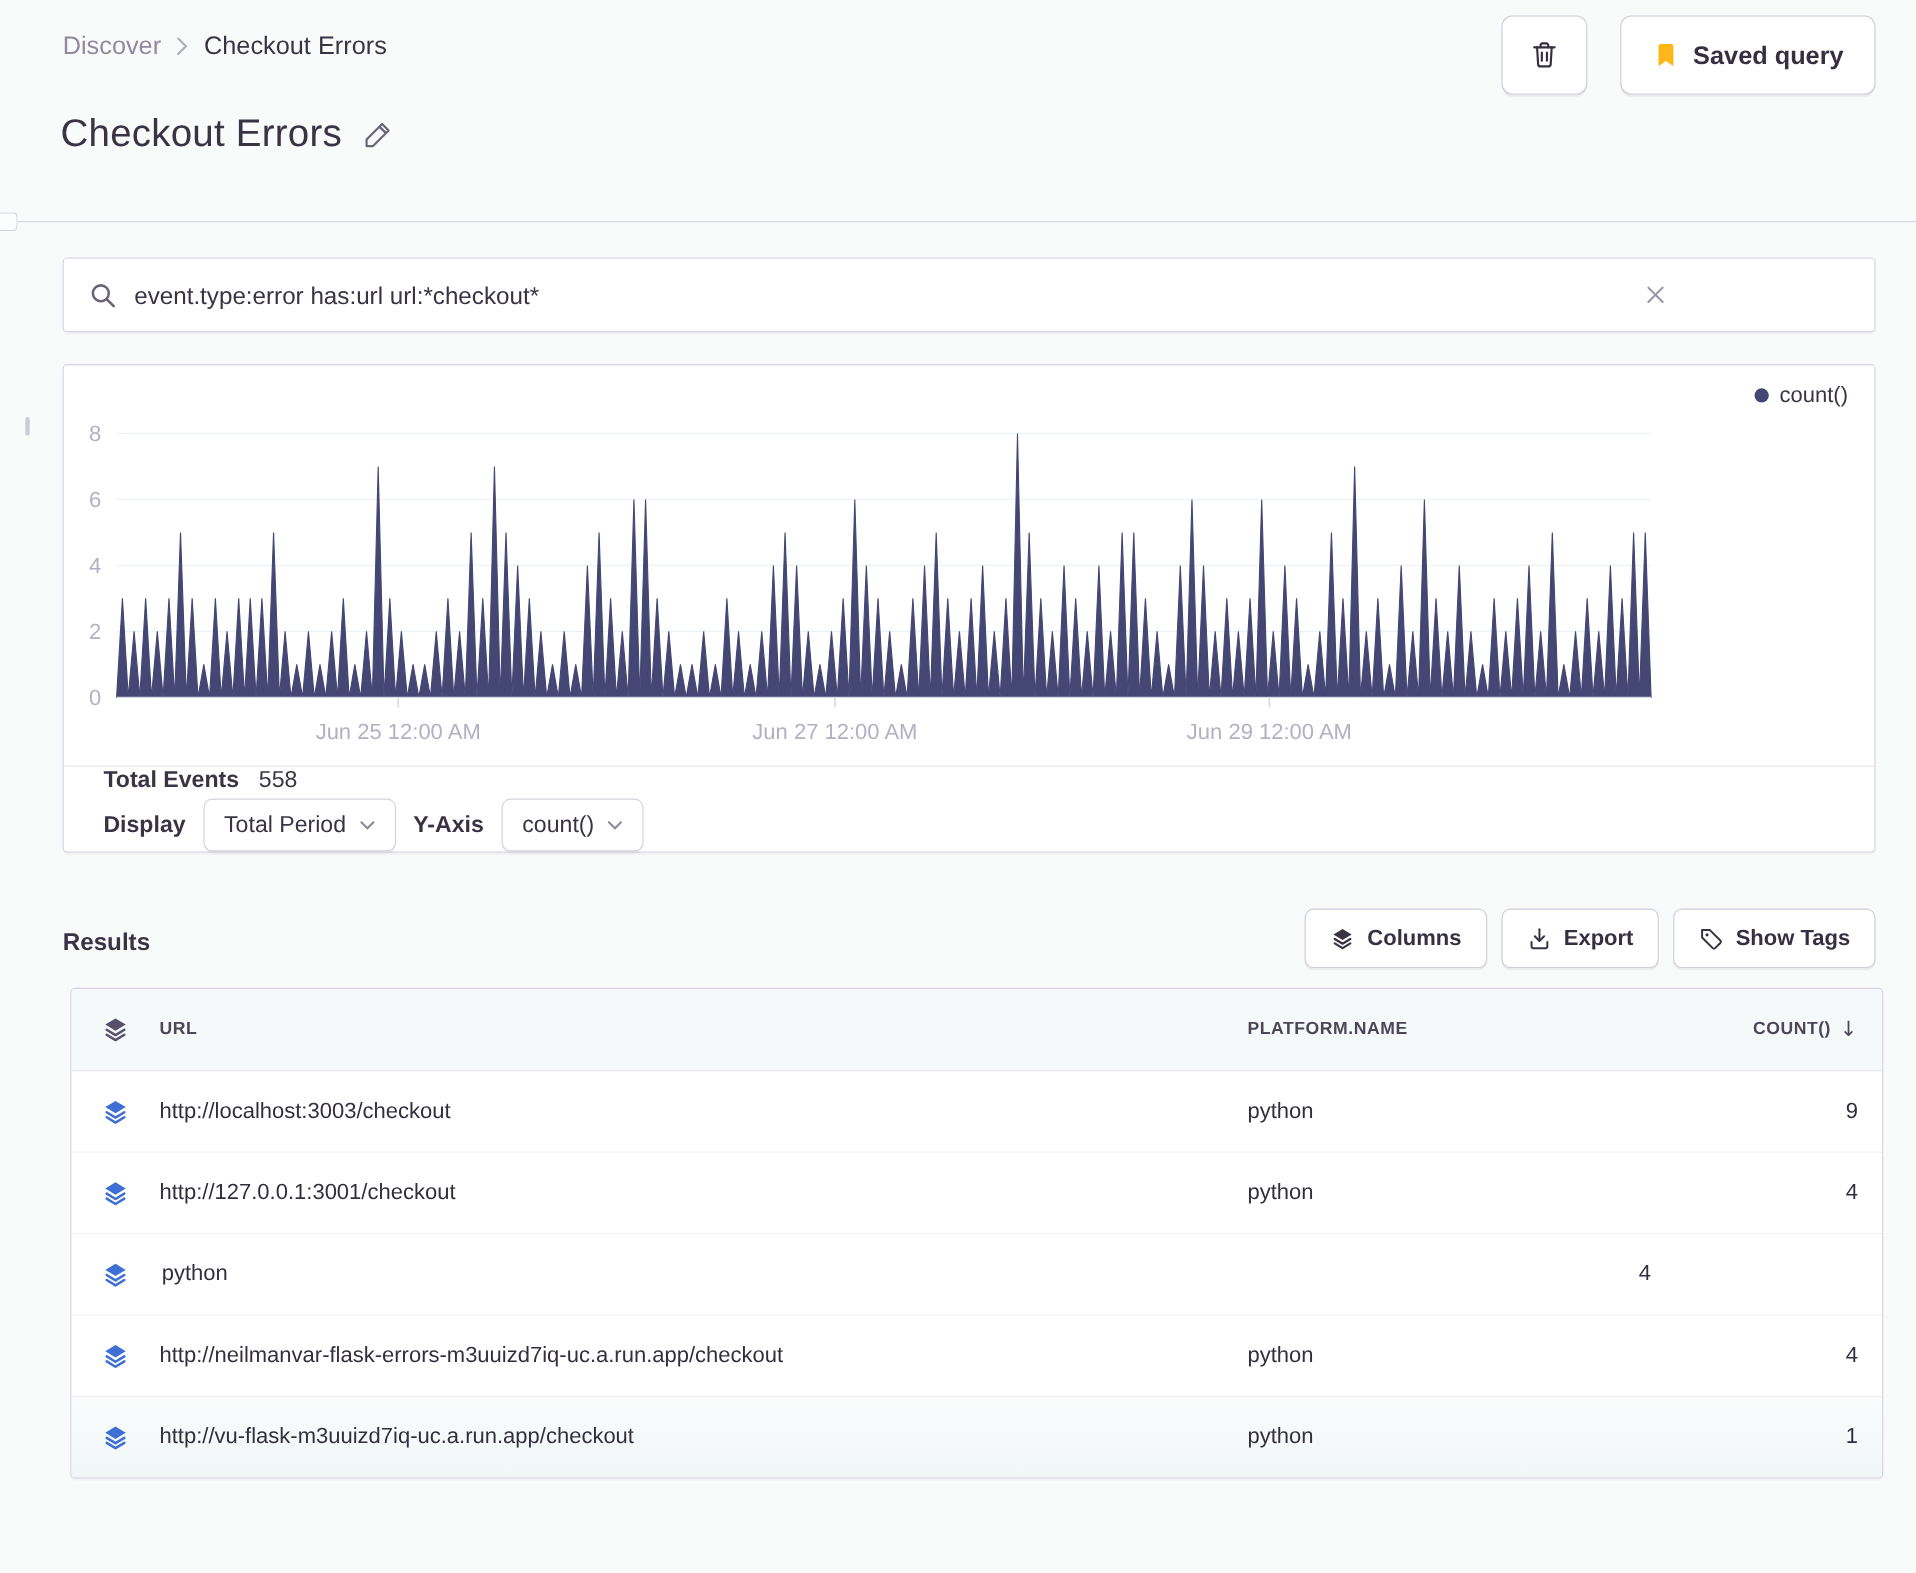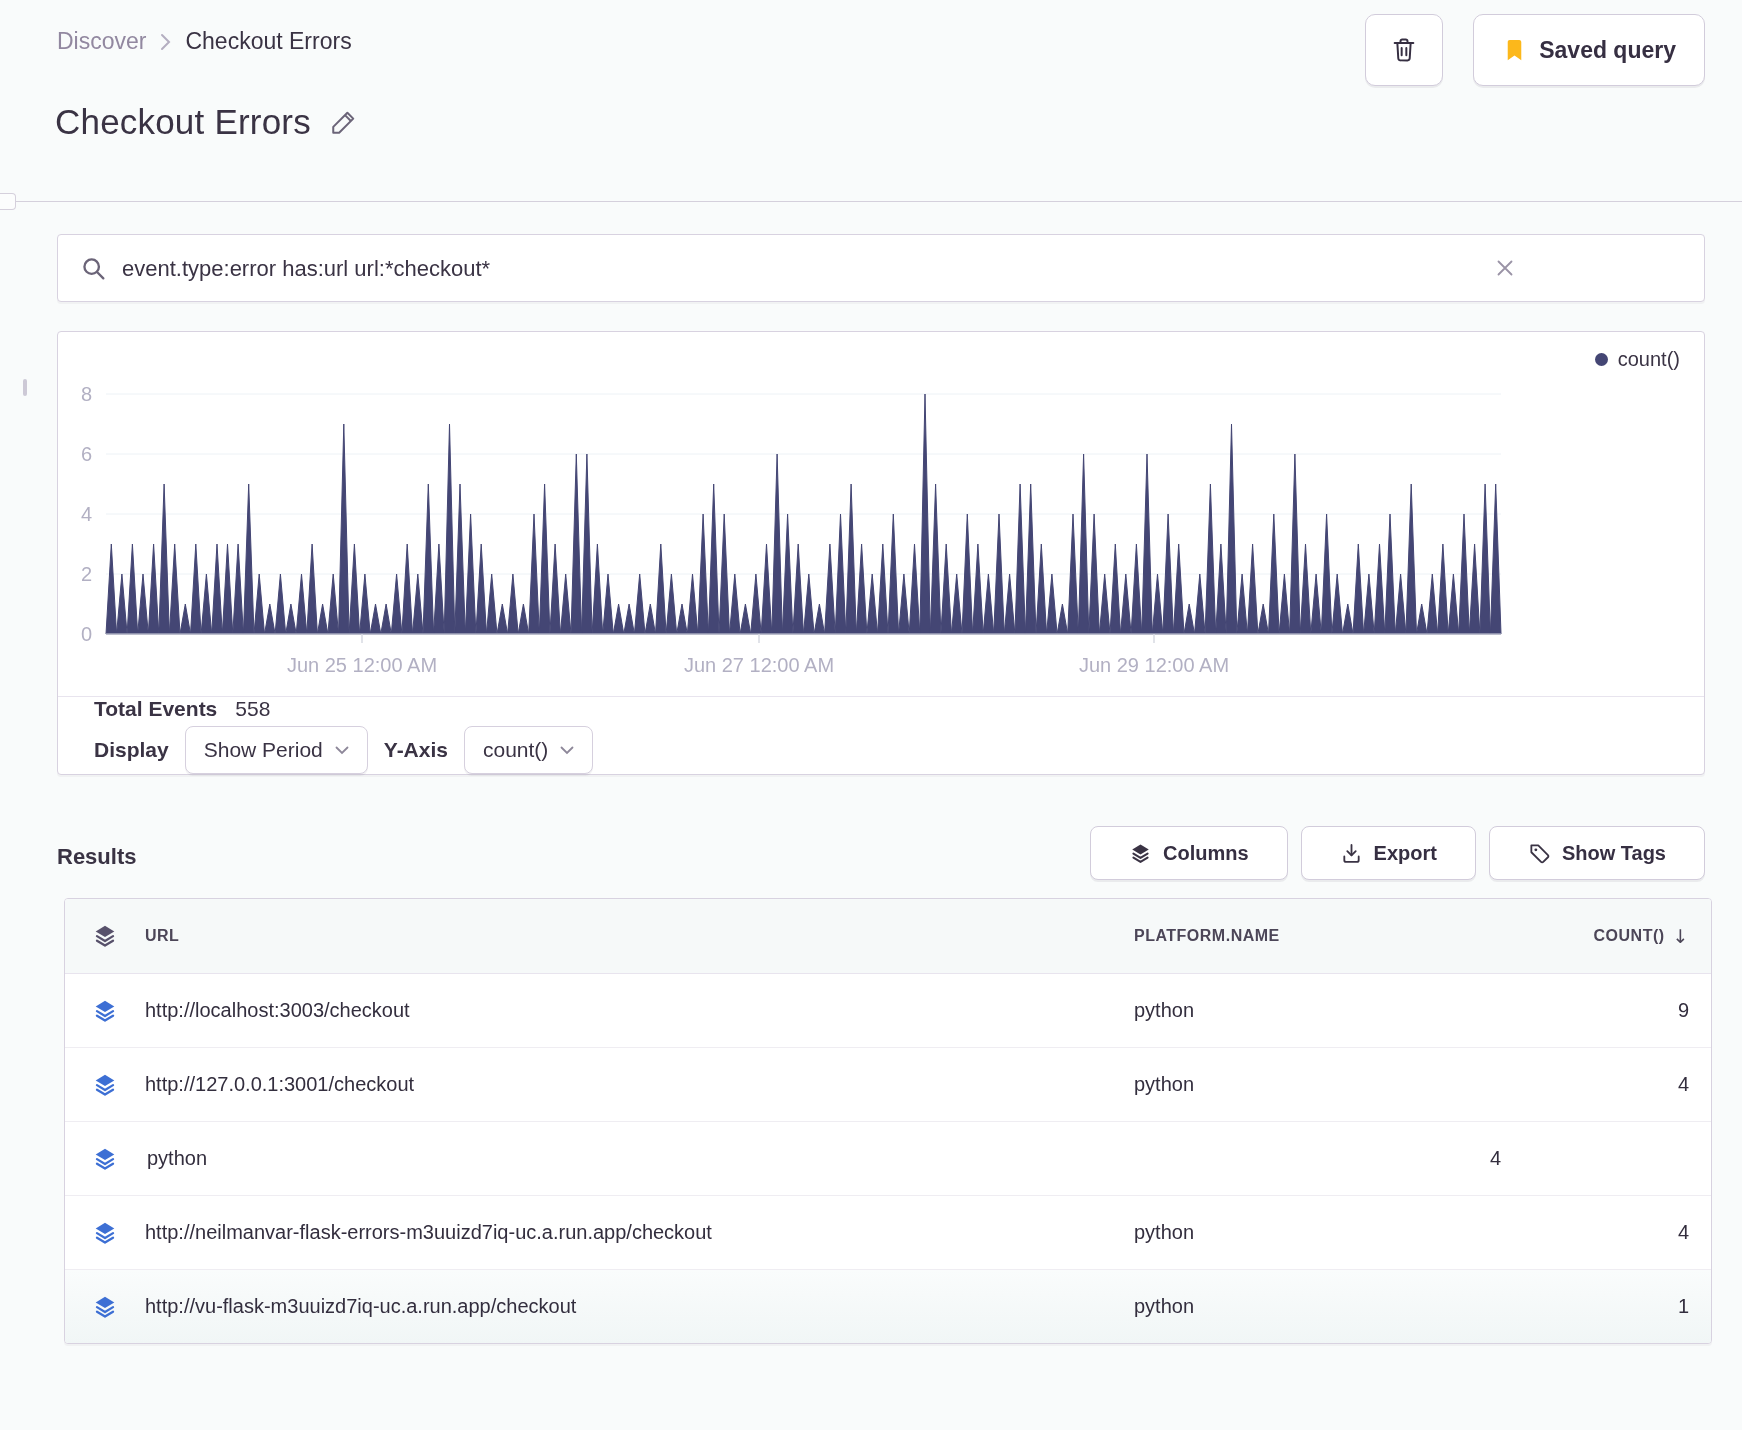--- a/index.html
+++ b/index.html
@@ -59,21 +59,21 @@
   .footer-controls{display:flex;align-items:center;gap:16px;font-size:21px;}
   .footer-controls .ctl-lbl{font-weight:bold;color:#3a3344;}
   .dropdown{
     display:flex;align-items:center;gap:12px;height:48px;padding:0 18px;
     background:#fff;border:1px solid #d6d0de;border-radius:8px;box-shadow:0 2px 0 rgba(43,34,51,.05);
     font-family:inherit;font-size:21px;color:#3a3344;cursor:pointer;
   }
   
   .results-heading{position:absolute;left:57px;top:844px;font-size:22px;font-weight:bold;color:#3a3344;}
   .results-buttons{position:absolute;left:57px;top:826px;width:1648px;display:flex;justify-content:flex-end;gap:13px;}
-  .btn-small{height:54px;padding:0 38px;border-radius:8px;font-size:20px;font-weight:bold;gap:11px;}
+  .btn-small{height:54px;padding:0 22px;border-radius:8px;font-size:20px;font-weight:bold;gap:11px;}
   
   .table-card{left:64px;top:898px;width:1648px;overflow:hidden;padding:0;}
   .trow,.thead{display:grid;grid-template-columns:80px minmax(0,1fr) 391px 188px;align-items:center;}
   .thead{height:74px;background:#f6f9f9;border-bottom:1px solid #e8e4ee;color:#4c4658;font-weight:bold;font-size:16px;letter-spacing:.5px;}
   .trow{height:73px;background:#fff;border-bottom:1px solid #efedf2;font-size:20px;color:#332e3e;cursor:pointer;}
   .trow:last-child{border-bottom:none;background:linear-gradient(180deg,#fafcfc, #f1f6f6);}
   .tcell.icon{display:flex;justify-content:center;}
   .tcell.cnt,.hcell.cnt{justify-self:end;padding-right:22px;display:flex;align-items:center;gap:8px;}
   .hcell.plat,.tcell.plat{padding-left:2px;}
   .sort-arrow{font-family:"DejaVu Sans",sans-serif;font-size:19px;color:#4c4658;font-weight:normal;}
@@ -161,21 +161,21 @@
         <text x="1096" y="340" text-anchor="middle" font-size="20" fill="#b2b0c3">Jun 29 12:00 AM</text>
       </svg>
     <div class="chart-footer">
       <div class="total-events">
         <span class="lbl">Total Events</span>
         <span class="val">558</span>
       </div>
       <div class="footer-controls">
         <span class="ctl-lbl">Display</span>
         <button class="dropdown">
-          <span>Show Period</span>
+          <span>Total Period</span>
           <svg width="14" height="9" viewBox="0 0 14 9" fill="none" stroke="#8d8799" stroke-width="1.8" stroke-linecap="round">
               <path d="M1.5 1.5 7 7l5.5-5.5"></path>
             </svg>
         </button>
         <span class="ctl-lbl">Y-Axis</span>
         <button class="dropdown">
           <span>count()</span>
           <svg width="14" height="9" viewBox="0 0 14 9" fill="none" stroke="#8d8799" stroke-width="1.8" stroke-linecap="round">
               <path d="M1.5 1.5 7 7l5.5-5.5"></path>
             </svg>

